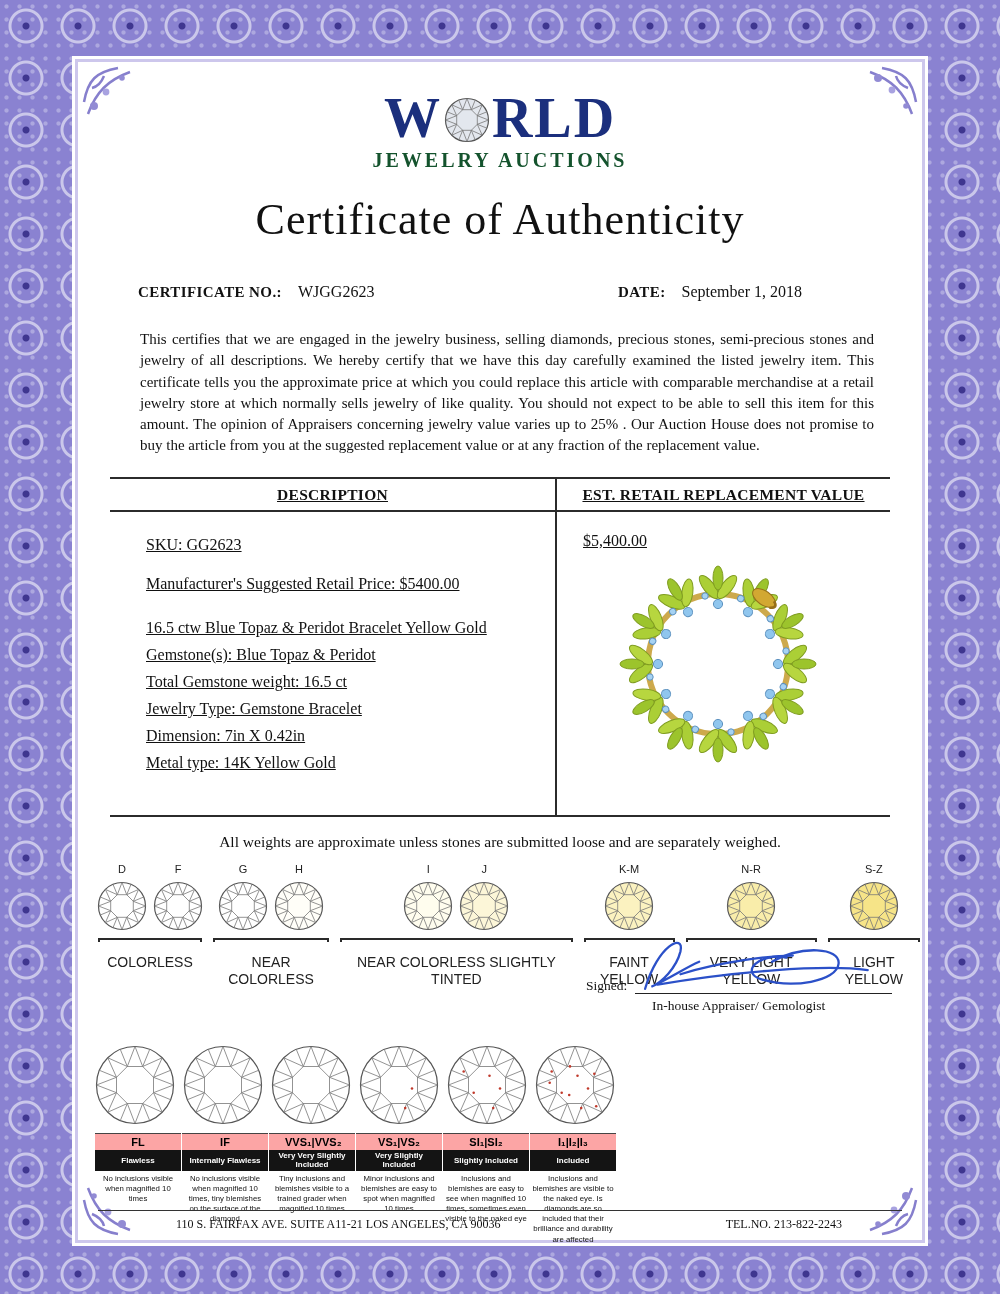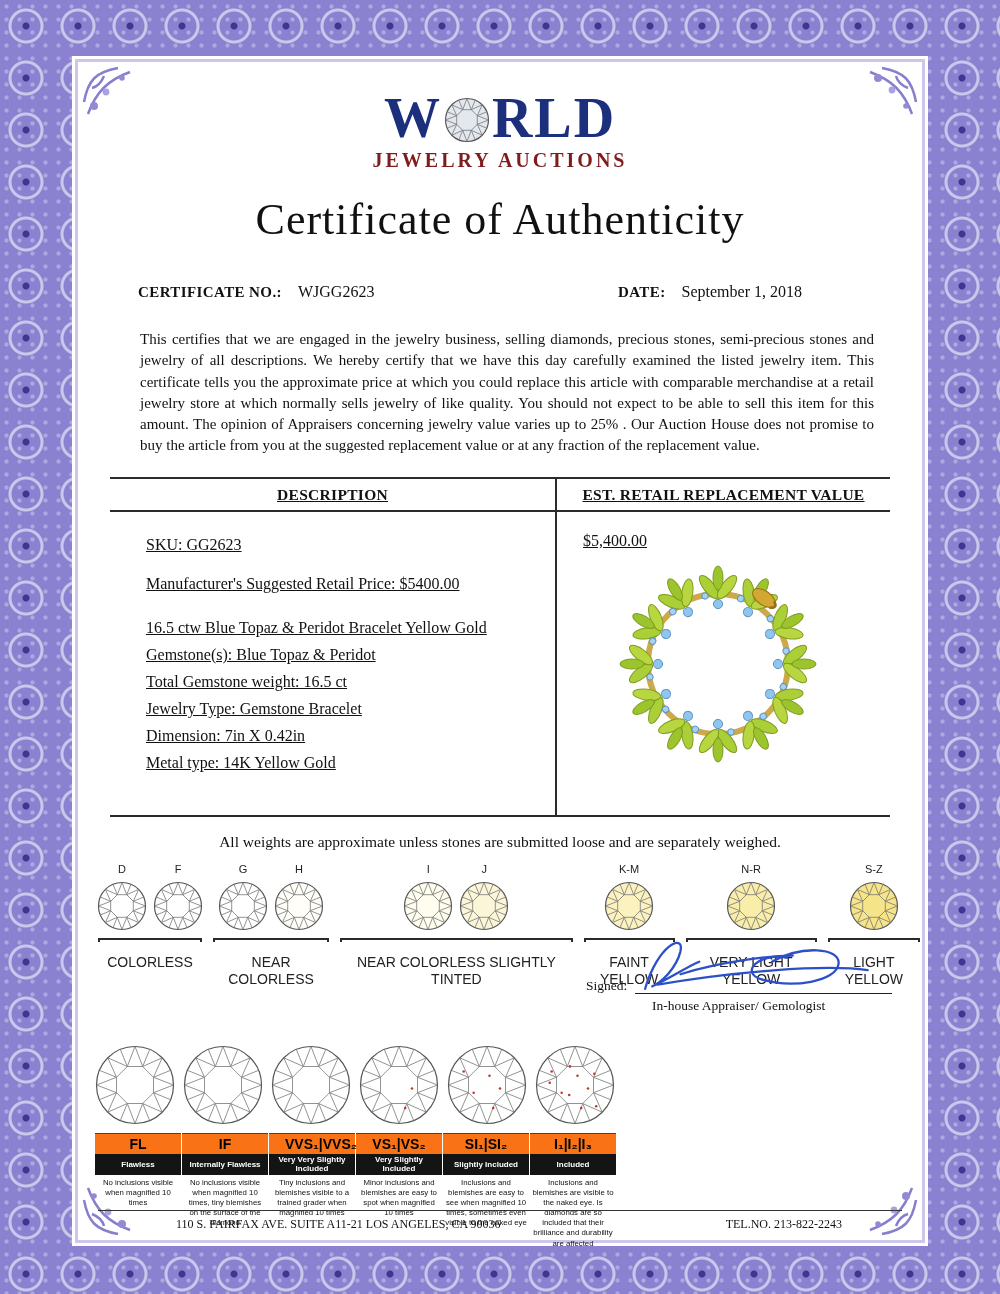--- a/index.html
+++ b/index.html
@@ -25,21 +25,21 @@
   .corner.tr { right:4px; top:4px;  transform:rotate(90deg); }
   .corner.br { right:4px; bottom:4px; transform:rotate(180deg); }
   .corner.bl { left:4px;  bottom:4px; transform:rotate(270deg); }
 
   
   .brand { text-align:center; padding-top:28px; }
   .brand-word { display:flex; justify-content:center; align-items:center; gap:2px;
                 font-size:56px; font-weight:bold; color:#1b2f7d; letter-spacing:2px; line-height:1; }
   .brand-diamond { display:inline-block; width:46px; height:46px; transform:translateY(2px); }
   .brand-diamond svg { display:block; }
-  .brand-sub { font-size:20px; font-weight:bold; color:#7f1d1d; letter-spacing:3px; margin-top:3px; }
+  .brand-sub { font-size:20px; font-weight:bold; color:#14532d; letter-spacing:3px; margin-top:3px; }
 
   .title { font-size:44px; font-weight:normal; text-align:center; margin-top:22px; letter-spacing:1px; }
 
   .meta-row { position:relative; margin:38px 50px 0 60px; height:22px; font-size:16px; }
   .meta-label { font-weight:bold; font-size:15px; letter-spacing:.4px; margin-right:16px; }
   .meta-right { position:absolute; left:480px; top:0; }
 
   .body-text { margin:24px 48px 0 62px; font-size:15px; line-height:1.42; text-align:justify; }
 
   
@@ -74,21 +74,21 @@
   .sig-line-row { display:flex; align-items:flex-end; height:64px; }
   .sig-line { flex:1; border-bottom:1.5px solid #222; margin-left:8px; }
   .sig-caption { margin:4px 0 0 66px; }
 
   
   .clarity { margin:56px 0 0 17px; width:523px; font-family:"Liberation Sans", sans-serif; }
   .cl-circles { display:flex; gap:8px; }
   .cl-circle svg { display:block; }
   .cl-table { display:flex; margin-top:8px; }
   .cl-col { width:86px; margin-right:1px; }
-  .cl-grade { background:#f97316; border-top:1.5px solid #444; font-weight:bold; font-size:14px;
+  .cl-grade { background:#fca5a5; border-top:1.5px solid #444; font-weight:bold; font-size:11px;
               text-align:center; padding:2px 16px; color:#000; }
   .cl-name { background:#141414; color:#fff; font-weight:bold; font-size:8px; height:21px;
              display:flex; align-items:center; justify-content:center; text-align:center; line-height:1.15; padding:0 2px; }
   .cl-desc { font-size:7.8px; line-height:1.3; text-align:center; padding:3px 2px 0; color:#111; }
 
   
   .footer { position:absolute; left:20px; right:20px; bottom:8px; border-top:1.5px solid #333;
             display:flex; justify-content:space-between; padding:6px 60px 0 78px; font-size:12px; }
 </style>
 </head>

